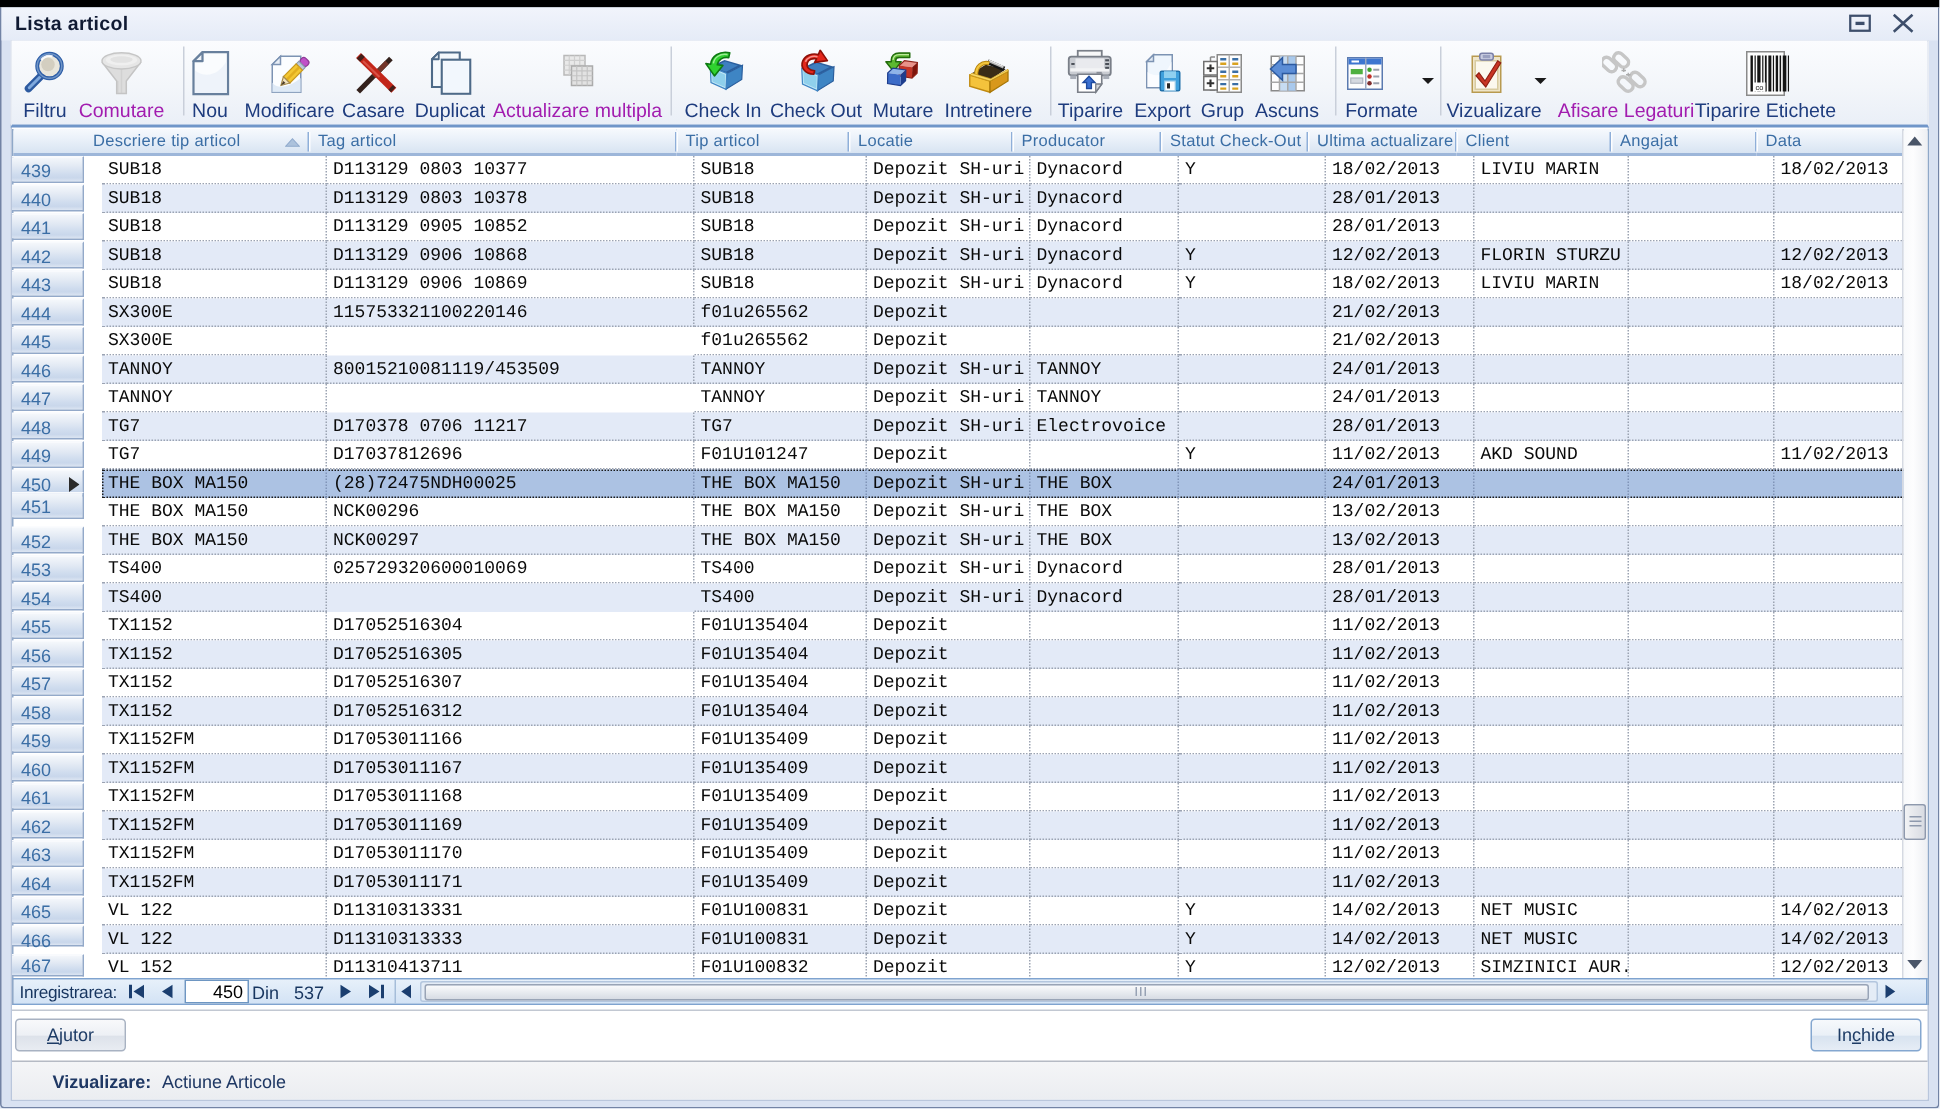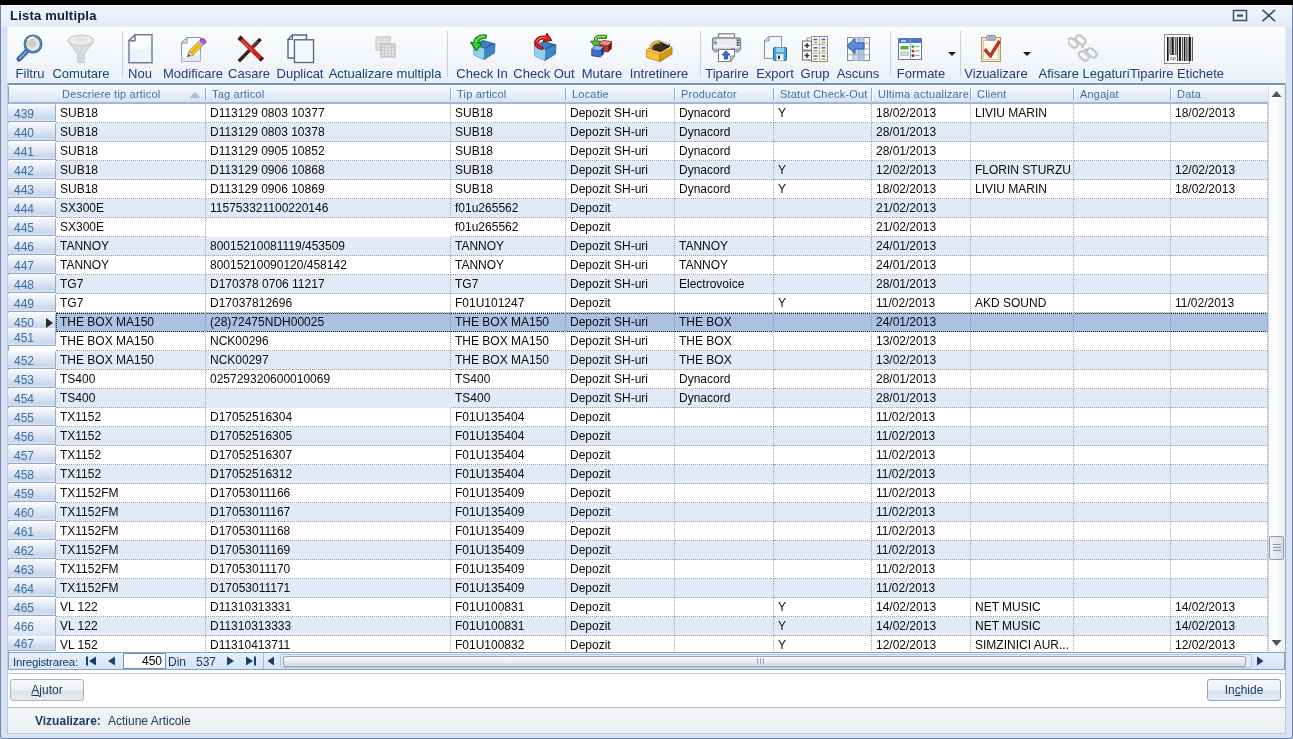--- a/index.html
+++ b/index.html
@@ -5,50 +5,50 @@
 body{font-family:"Liberation Sans",sans-serif;background:#D9E3F2;position:relative;}
 .abs{position:absolute;}
 #blacktop{left:0;top:0;width:1293px;height:5px;background:#000;}
 #frame{left:0;top:5px;width:1293px;height:734px;background:#D9E2F2;border-left:1px solid #7283A5;border-right:1px solid #7283A5;border-bottom:1px solid #7283A5;border-bottom-left-radius:3px;border-bottom-right-radius:3px;}
 #titletext{left:10px;top:8px;font-size:13px;font-weight:bold;color:#101A33;letter-spacing:0.2px;}
 #main{left:7px;top:27px;width:1279px;height:707px;background:#FFFFFF;border:1px solid #B9C6DC;}
 #toolbar{left:7px;top:27px;width:1279px;height:58px;background:linear-gradient(180deg,#FBFCFE 0%,#F3F6FA 55%,#EAEFF7 100%);border-bottom:2px solid #7096C9;border-left:1px solid #E8ECF3;border-right:1px solid #E8ECF3;}
 .tool{position:absolute;top:33px;text-align:center;}
 .tool .ic{display:block;margin:0 auto;width:32px;height:32px;}
 .tool .lb{display:block;margin-top:1px;font-size:13px;color:#1E3C7E;white-space:nowrap;}
-.tool.dis .lb{color:#0c4a6e;}
+.tool.dis .lb{color:#a21caf;}
 .tsep{position:absolute;top:31px;width:1px;height:46px;background:#C9CFDA;}
 .drop{position:absolute;top:52px;width:0;height:0;border-left:4px solid transparent;border-right:4px solid transparent;border-top:4px solid #1A1A1A;}
 #grid{left:8px;top:86px;width:1278px;height:584px;border:1px solid #8FA8C8;border-bottom:none;background:#FFF;}
 .hcell{position:absolute;top:86px;height:18px;background:linear-gradient(180deg,#F6F9FD 0%,#E9F0F9 45%,#D8E4F2 100%);border-bottom:2px solid #9DB6D9;color:#3B6EA5;font-size:11px;line-height:16.5px;padding-left:6px;overflow:hidden;white-space:nowrap;letter-spacing:0.2px;}
 .hsep{position:absolute;top:88px;height:13px;width:1px;background:#8FAFD9;}
 .hsep2{position:absolute;top:88px;height:13px;width:1px;background:#FDFEFF;}
 .rh{position:absolute;left:8px;width:48px;background:linear-gradient(180deg,#F4F7FB 0%,#E3EAF4 35%,#CFDCEE 70%,#C9D7EB 85%,#DCE5F2 100%);border-right:1px solid #93A9C9;border-bottom:1px solid #93A9C9;border-top:1px solid #F8FAFD;color:#3B6EA5;font-size:12px;text-align:left;padding-left:6px;line-height:18px;}
-.row{position:absolute;left:56px;width:1212px;height:19px;}
+.row{position:absolute;left:68px;width:1212px;height:19px;font-family:Liberation Mono, monospace;}
 .cell{position:absolute;top:0;height:19px;font-size:12px;line-height:18px;color:#0A0A0A;padding-left:4px;white-space:nowrap;overflow:hidden;border-right:1px dotted #9BA3B2;border-bottom:1px dotted #9BA3B2;}
 .selrow .cell{border-right:1px dotted #8094B8;border-bottom:none;}
 #vsb{left:1268px;top:86px;width:17px;height:566px;background:linear-gradient(90deg,#F8F9FB 0%,#FDFDFE 40%,#EDEFF3 100%);border-left:1px solid #D5D9E2;}
 .sbtn{position:absolute;left:1268px;width:17px;height:17px;}
 #vthumb{left:1269px;top:536px;width:15px;height:24px;background:linear-gradient(90deg,#F2F3F5,#D8DBE2);border:1px solid #8E99AD;border-radius:2px;}
 #vthumb .grip{position:absolute;left:3px;top:7px;width:8px;height:1px;background:#8E99AD;box-shadow:0 3px 0 #8E99AD,0 6px 0 #8E99AD;}
 #navbar{left:8px;top:652px;width:1277px;height:18px;background:linear-gradient(180deg,#E7F0FA 0%,#D3E3F5 100%);border:1px solid #7FA3CF;border-left:1px solid #8FA8C8;}
 
 #navbox{position:absolute;left:115px;top:0px;width:43px;height:16px;background:#FFF;border:1px solid #6E96C2;font-size:12px;color:#000;text-align:right;line-height:14px;padding-right:3px;}
 .nvt{position:absolute;font-size:12px;color:#17355F;line-height:16px;}
 #btnrow{left:8px;top:673px;width:1277px;height:1px;background:#C2C8D2;}
 .wbtn{position:absolute;height:22px;border-radius:3px;font-size:12px;color:#1E3C66;text-align:center;line-height:20px;}
 #ajutor{left:10px;top:679px;width:74px;background:linear-gradient(180deg,#F8F9FB 0%,#EDF0F5 50%,#DDE2EA 55%,#E8ECF2 100%);border:1px solid #A8B2C2;}
 #inchide{left:1207px;top:679px;width:74px;background:linear-gradient(180deg,#F6F9FC 0%,#EAF0F7 50%,#D8E3F0 55%,#E6EDF6 100%);border:1px solid #84A7D0;}
 #statusbar{left:8px;top:707px;width:1277px;height:26px;background:linear-gradient(180deg,#F4F5F7 0%,#EBEDF1 100%);border-top:1px solid #B5BAC4;}
 #statusbar span{font-size:12px;color:#1F3864;}
 </style></head><body>
 <div id="blacktop" class="abs"></div>
 <div id="frame" class="abs"></div>
 <div class="abs" style="left:1px;top:5px;width:1291px;height:22px;background:linear-gradient(180deg,#F1F4FB,#E5EBF7)"></div>
-<div id="titletext" class="abs">Lista multipla</div>
+<div id="titletext" class="abs">Lista articol</div>
 <svg class="abs" style="left:1232px;top:9px" width="48" height="14" viewBox="0 0 48 14">
 <rect x="1.5" y="1.5" width="13" height="10" fill="none" stroke="#3D4E6B" stroke-width="1.5"></rect>
 <rect x="5" y="5.5" width="6" height="2.2" fill="#3D4E6B"></rect>
 <path d="M30.5 0.8 L43 12.2 M43 0.8 L30.5 12.2" fill="none" stroke="#3D4E6B" stroke-width="1.7"></path>
 <path d="M33.2 6.5 L40.3 6.5" stroke="#3D4E6B" stroke-width="0.01"></path>
 </svg>
 <div id="main" class="abs"></div>
 <div id="toolbar" class="abs"></div>
 <div class="tsep" style="left:122px"></div>
 <div class="tsep" style="left:447px"></div>
@@ -479,21 +479,20 @@
     <div class="cell" style="left:619px;width:99px">TANNOY</div>
     <div class="cell" style="left:718px;width:98px"></div>
     <div class="cell" style="left:816px;width:99px">24/01/2013</div>
     <div class="cell" style="left:915px;width:103px"></div>
     <div class="cell" style="left:1018px;width:97px"></div>
     <div class="cell" style="left:1115px;width:97px"></div>
   </div>
 <div class="rh" style="top:256px;height:18px;line-height:18px">447</div>
 <div class="row" style="top:256px;height:19px;background:#FFFFFF;">
     <div class="cell" style="left:0px;width:150px">TANNOY</div>
-    <div class="cell" style="left:150px;width:245px">80015210090120/458142</div>
     <div class="cell" style="left:395px;width:115px">TANNOY</div>
     <div class="cell" style="left:510px;width:109px">Depozit SH-uri</div>
     <div class="cell" style="left:619px;width:99px">TANNOY</div>
     <div class="cell" style="left:718px;width:98px"></div>
     <div class="cell" style="left:816px;width:99px">24/01/2013</div>
     <div class="cell" style="left:915px;width:103px"></div>
     <div class="cell" style="left:1018px;width:97px"></div>
     <div class="cell" style="left:1115px;width:97px"></div>
   </div>
 <div class="rh" style="top:275px;height:18px;line-height:18px">448</div>
@@ -724,21 +723,21 @@
     <div class="cell" style="left:150px;width:245px">D11310313331</div>
     <div class="cell" style="left:395px;width:115px">F01U100831</div>
     <div class="cell" style="left:510px;width:109px">Depozit</div>
     <div class="cell" style="left:619px;width:99px"></div>
     <div class="cell" style="left:718px;width:98px">Y</div>
     <div class="cell" style="left:816px;width:99px">14/02/2013</div>
     <div class="cell" style="left:915px;width:103px">NET MUSIC</div>
     <div class="cell" style="left:1018px;width:97px"></div>
     <div class="cell" style="left:1115px;width:97px">14/02/2013</div>
   </div>
-<div class="rh" style="top:617px;height:34px;line-height:18px">466</div>
+<div class="rh" style="top:617px;height:14px;line-height:18px">466</div>
 <div class="row" style="top:617px;height:19px;background:#E3EAF7;">
     <div class="cell" style="left:0px;width:150px">VL 122</div>
     <div class="cell" style="left:150px;width:245px">D11310313333</div>
     <div class="cell" style="left:395px;width:115px">F01U100831</div>
     <div class="cell" style="left:510px;width:109px">Depozit</div>
     <div class="cell" style="left:619px;width:99px"></div>
     <div class="cell" style="left:718px;width:98px">Y</div>
     <div class="cell" style="left:816px;width:99px">14/02/2013</div>
     <div class="cell" style="left:915px;width:103px">NET MUSIC</div>
     <div class="cell" style="left:1018px;width:97px"></div>

